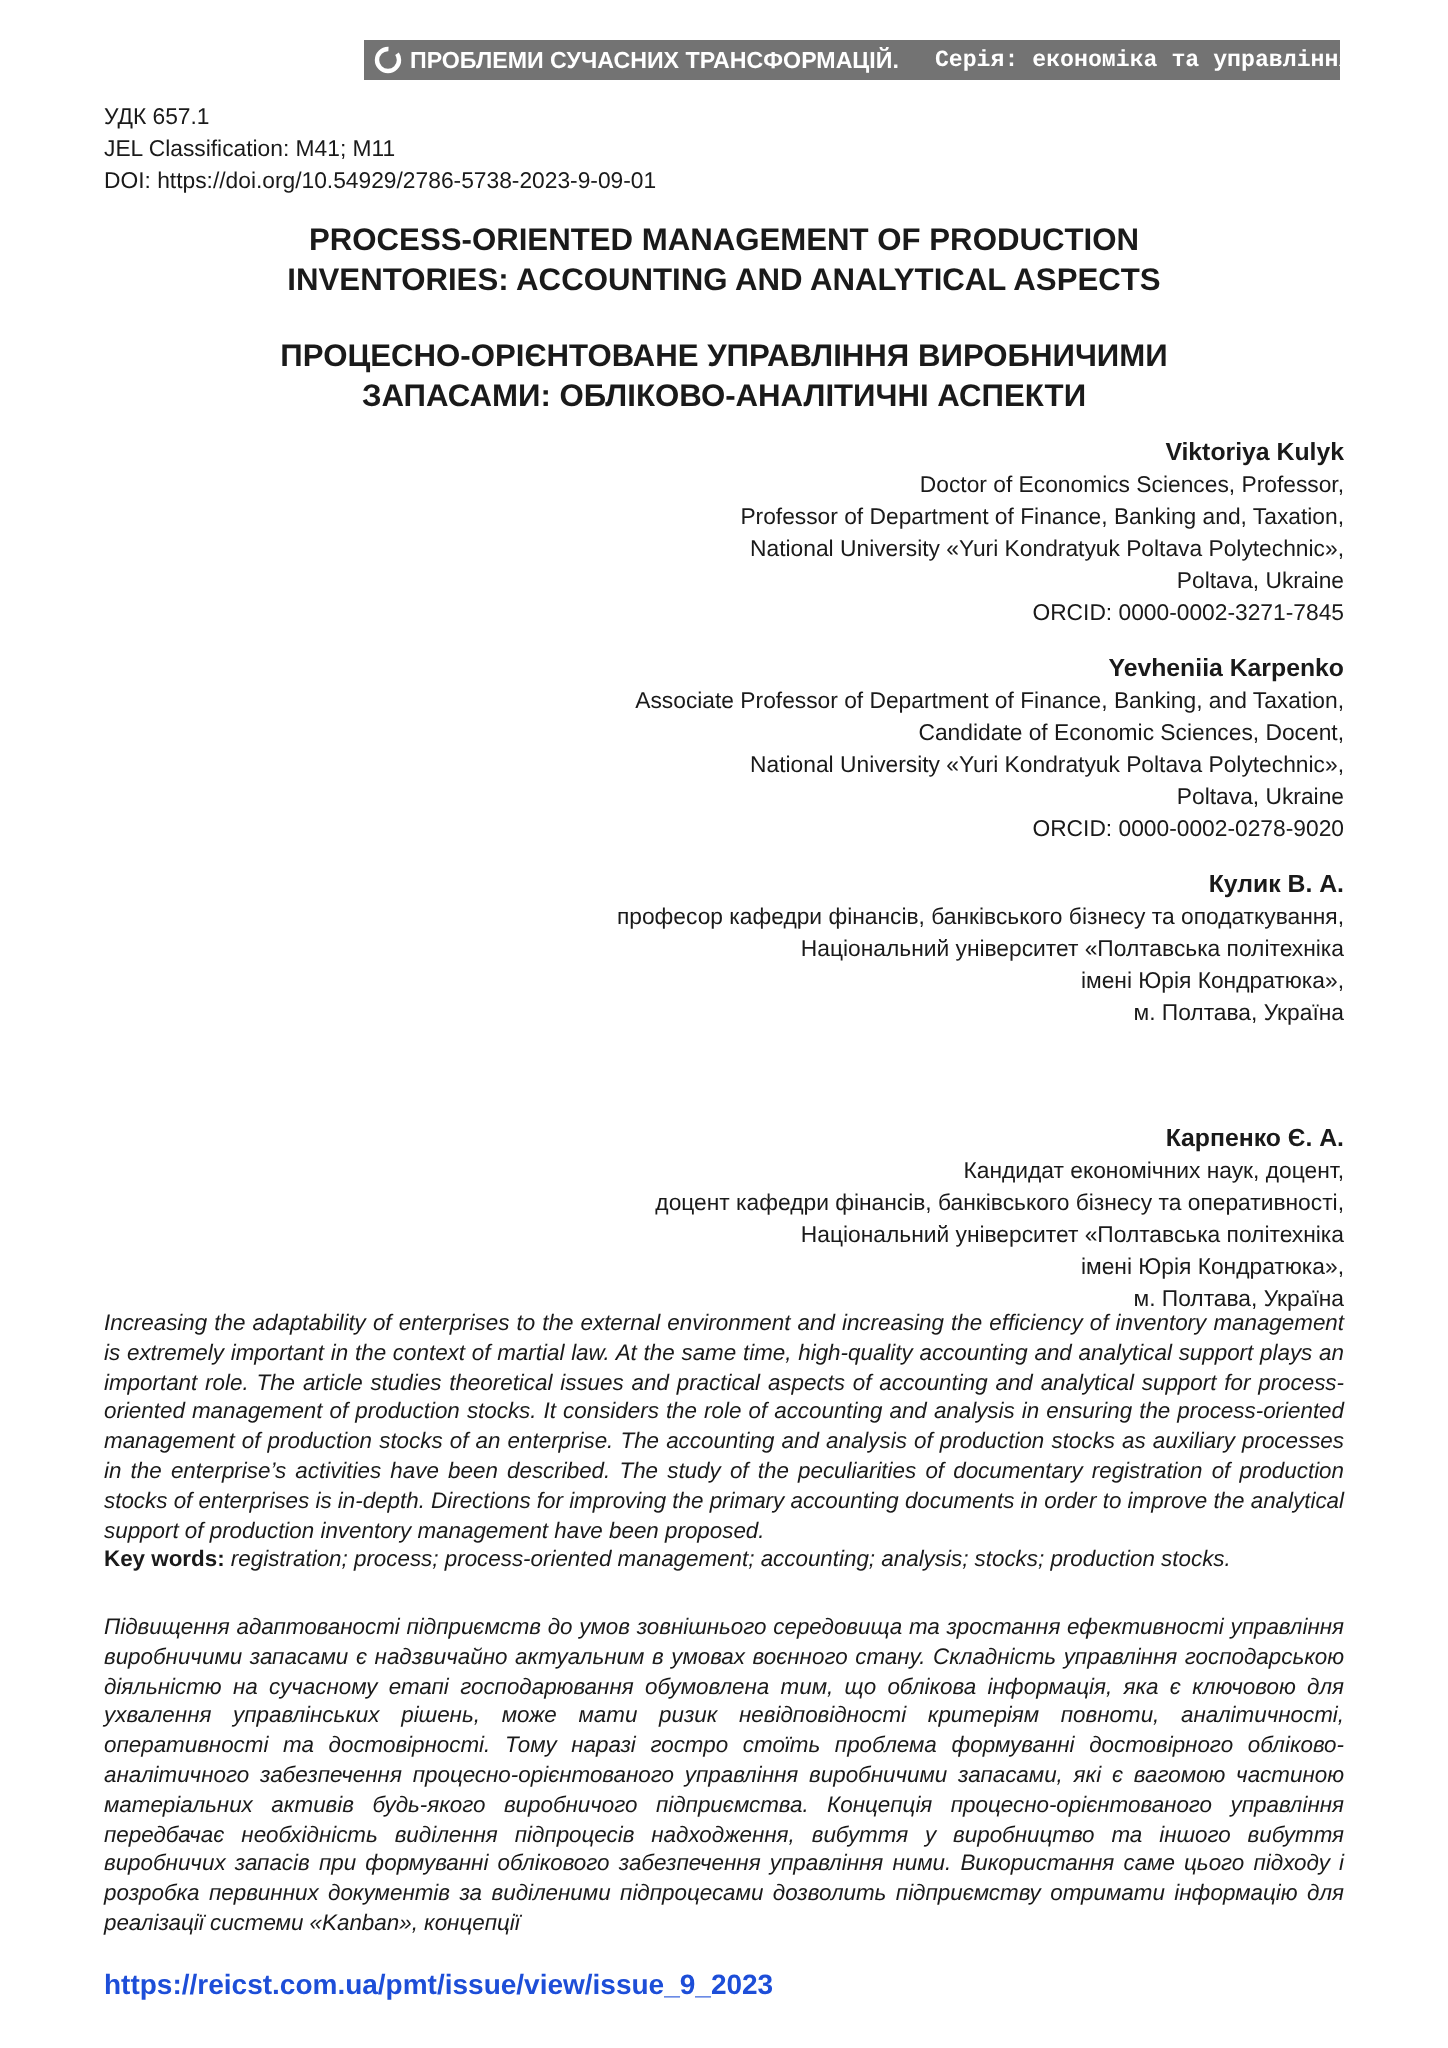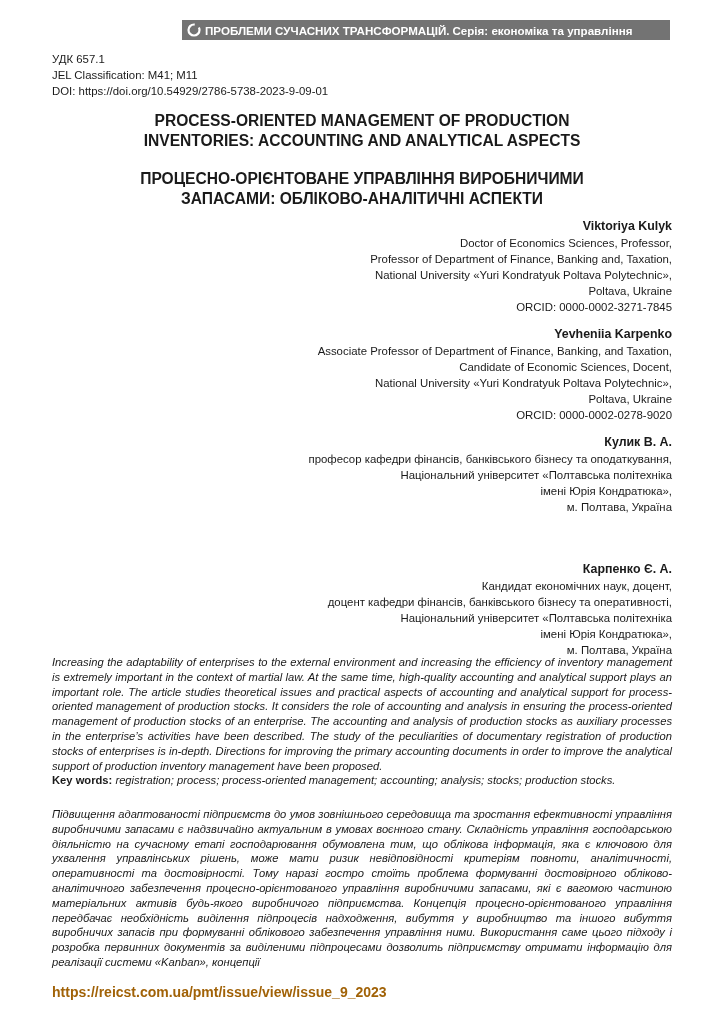--- a/index.html
+++ b/index.html
@@ -3,34 +3,34 @@
 <meta charset="utf-8">
 <style>
   html, body { margin: 0; padding: 0; background: #ffffff; }
   body { width: 724px; height: 1024px; position: relative; overflow: hidden;
          font-family: "Liberation Sans", sans-serif; color: #1a1a1a; }
   .header-bar { position: absolute; left: 182px; top: 20px; width: 488px; height: 20px;
                 background: #737373; color: #ffffff; display: flex; align-items: center;
                 font-size: 11.6px; white-space: nowrap; }
   .header-bar .logo { width: 14px; height: 14px; margin: 0 4px 0 5px; flex: none; }
   .header-bar .t-bold { font-weight: bold; }
-  .header-bar .t-norm { font-weight: bold; margin-left: 3px; }
+  .header-bar .t-norm { font-weight: bold; margin-left: 18px; font-family: Liberation Mono, monospace; }
   .meta { position: absolute; left: 52px; top: 51px; font-size: 11.4px; line-height: 16px; }
   .titles { position: absolute; left: 60px; width: 604px; text-align: center;
             font-weight: bold; font-size: 15.6px; line-height: 20px; }
   .title-en { top: 111px; }
   .title-uk { top: 169px; }
   .author { position: absolute; right: 52px; text-align: right; font-size: 11.4px; line-height: 16px; }
   .author .name { font-weight: bold; font-size: 12.4px; line-height: 17px; }
   .abstract { position: absolute; left: 52px; width: 620px; font-size: 11.2px; line-height: 14.8px;
               font-style: italic; text-align: justify; }
   .abstract .kw-label { font-weight: bold; font-style: normal; }
   .abstract-en { top: 655px; }
   .abstract-uk { top: 807px; }
-  .footer-url { position: absolute; left: 52px; top: 984px; font-size: 14px; font-weight: bold; color: #a16207; }
+  .footer-url { position: absolute; left: 52px; top: 984px; font-size: 14px; font-weight: bold; color: #1d4ed8; }
 </style>
 </head>
 <body>
 
 <div class="header-bar">
   <svg class="logo" viewBox="0 0 14 14">
     <circle cx="7" cy="7" r="5.5" fill="none" stroke="#ffffff" stroke-width="2.2" stroke-dasharray="26 5"></circle>
   </svg>
   <span class="t-bold">ПРОБЛЕМИ СУЧАСНИХ ТРАНСФОРМАЦІЙ.</span>
   <span class="t-norm">Серія: економіка та управління</span>

